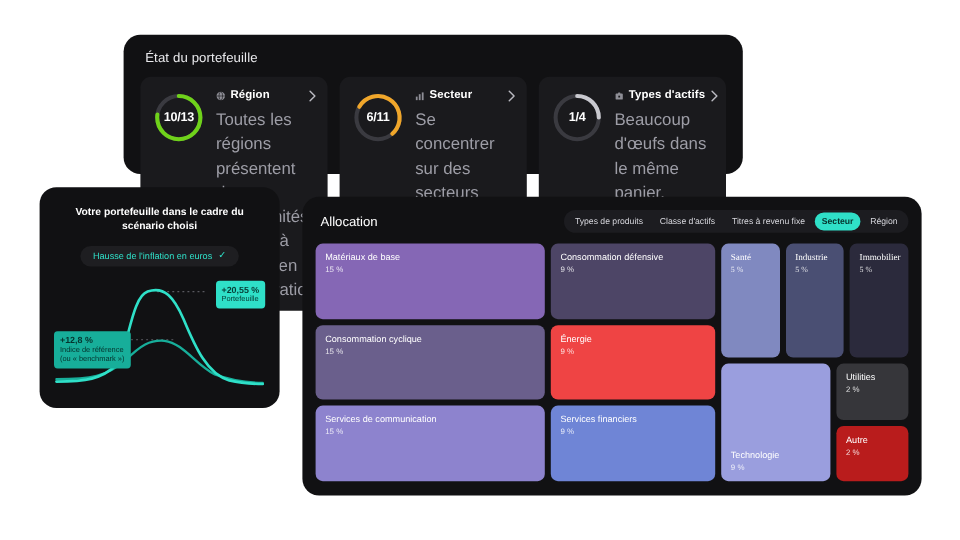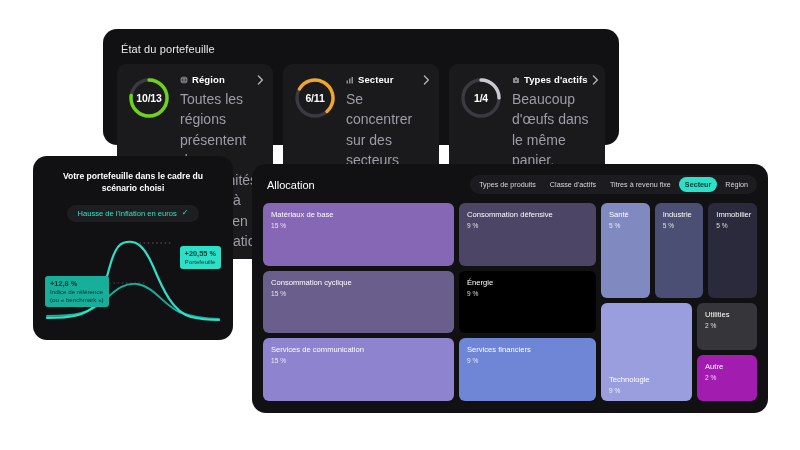--- a/index.html
+++ b/index.html
@@ -65,21 +65,21 @@
   }
   .scenario-pill .chk { color: #2fe0c8; font-size: 8px; line-height: 1; }
   .scenario-chart { position: relative; margin-top: 6px; height: 96px; }
   .scenario-chart svg { display: block; }
   .tag {
     position: absolute; background: #2fe0c8; border-radius: 3px;
     padding: 3px 5px; color: #063b34;
   }
   .tag .big { display: block; font-size: 7.4px; font-weight: 700; line-height: 1.25; }
   .tag .sm { display: block; font-size: 6.2px; font-weight: 400; line-height: 1.3; }
-  .tag-portfolio { right: 0px; top: 18px; text-align: left; }
+  .tag-portfolio { right: 0px; top: 6px; text-align: left; }
   .tag-benchmark { left: 0px; top: 48px; background: #17ae9a; color: #05332d; }
 
   
   .panel-alloc {
     position: absolute; left: 252px; top: 164px;
     width: 516px; height: 249px;
     background: #111113; border-radius: 14px;
     padding: 11px 11px 12px;
     display: flex; flex-direction: column;
   }
@@ -101,21 +101,21 @@
   .tm-colB { flex: 0 0 137px; }
   .tm-colC { flex: 1 1 auto; }
   .tile {
     border-radius: 6px; padding: 7px 8px; min-width: 0; overflow: hidden;
     display: flex; flex-direction: column;
   }
   .tile-name { font-size: 7.6px; font-weight: 400; line-height: 1.2; }
   .tile-val { font-size: 6.6px; margin-top: 3px; opacity: .82; }
   .t-light { color: #ffffff; }
 
-  .tm-cRow { display: flex; gap: 5px; min-height: 0; }
+  .tm-cRow { display: flex; gap: 5px; min-height: 0; font-family: Liberation Serif, serif; }
   .tm-cRow > .tile { flex: 1 1 0; }
   .tm-cRow2 { display: flex; gap: 5px; min-height: 0; }
   .tm-cRow2 .tech { flex: 1 1 auto; justify-content: flex-end; }
   .tm-cSub { flex: 0 0 60px; display: flex; flex-direction: column; gap: 5px; }
   .tm-cSub > .tile { flex: 1 1 0; }
 </style>
 </head>
 <body>
 
 <div class="stage">
@@ -272,21 +272,21 @@
           <span class="tile-name">Services de communication</span>
           <span class="tile-val">15 %</span>
         </div>
       </div>
 
       <div class="tm-col tm-colB">
         <div class="tile t-light" style="background:#4d4566; flex:1 1 0;">
           <span class="tile-name">Consommation défensive</span>
           <span class="tile-val">9 %</span>
         </div>
-        <div class="tile t-light" style="background:#000000; flex:1 1 0;">
+        <div class="tile t-light" style="background:#ef4444; flex:1 1 0;">
           <span class="tile-name">Énergie</span>
           <span class="tile-val">9 %</span>
         </div>
         <div class="tile t-light" style="background:#6f85d6; flex:1 1 0;">
           <span class="tile-name">Services financiers</span>
           <span class="tile-val">9 %</span>
         </div>
       </div>
 
       <div class="tm-col tm-colC">
@@ -307,21 +307,21 @@
         <div class="tm-cRow2" style="flex:1 1 auto;">
           <div class="tile t-light tech" style="background:#9a9ede;">
             <span class="tile-name">Technologie</span>
             <span class="tile-val">9 %</span>
           </div>
           <div class="tm-cSub">
             <div class="tile t-light" style="background:#36363a;">
               <span class="tile-name">Utilities</span>
               <span class="tile-val">2 %</span>
             </div>
-            <div class="tile t-light" style="background:#a21caf;">
+            <div class="tile t-light" style="background:#b91c1c;">
               <span class="tile-name">Autre</span>
               <span class="tile-val">2 %</span>
             </div>
           </div>
         </div>
       </div>
 
     </div>
   </section>
 

